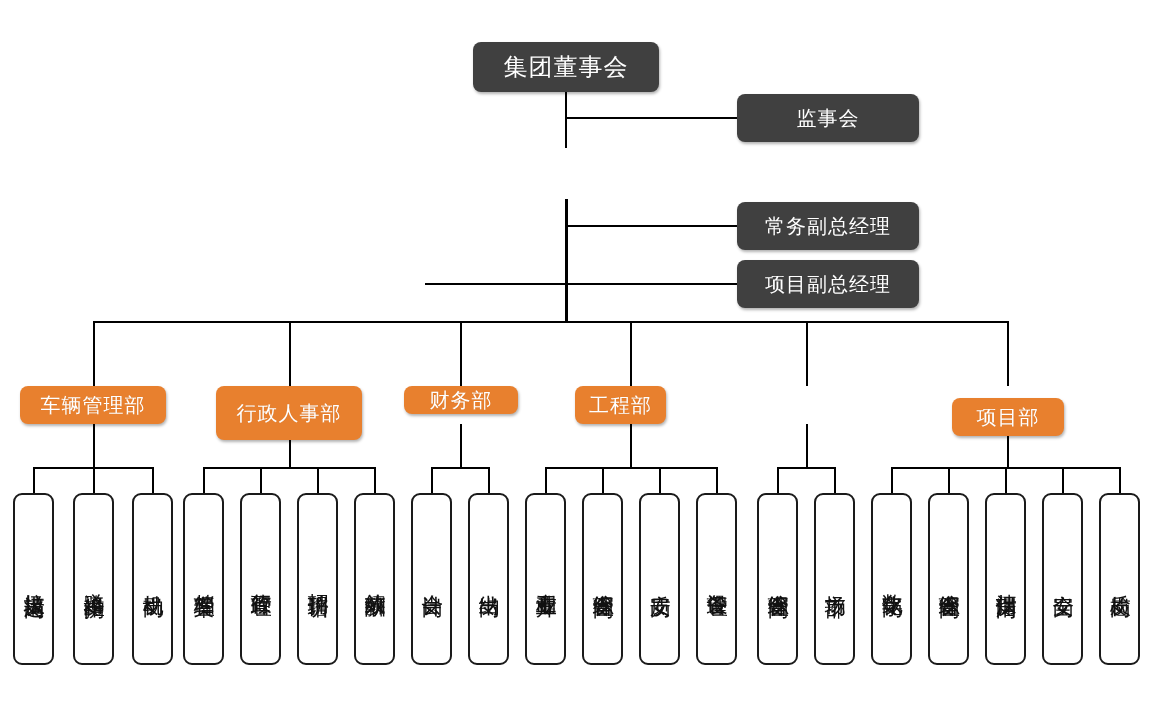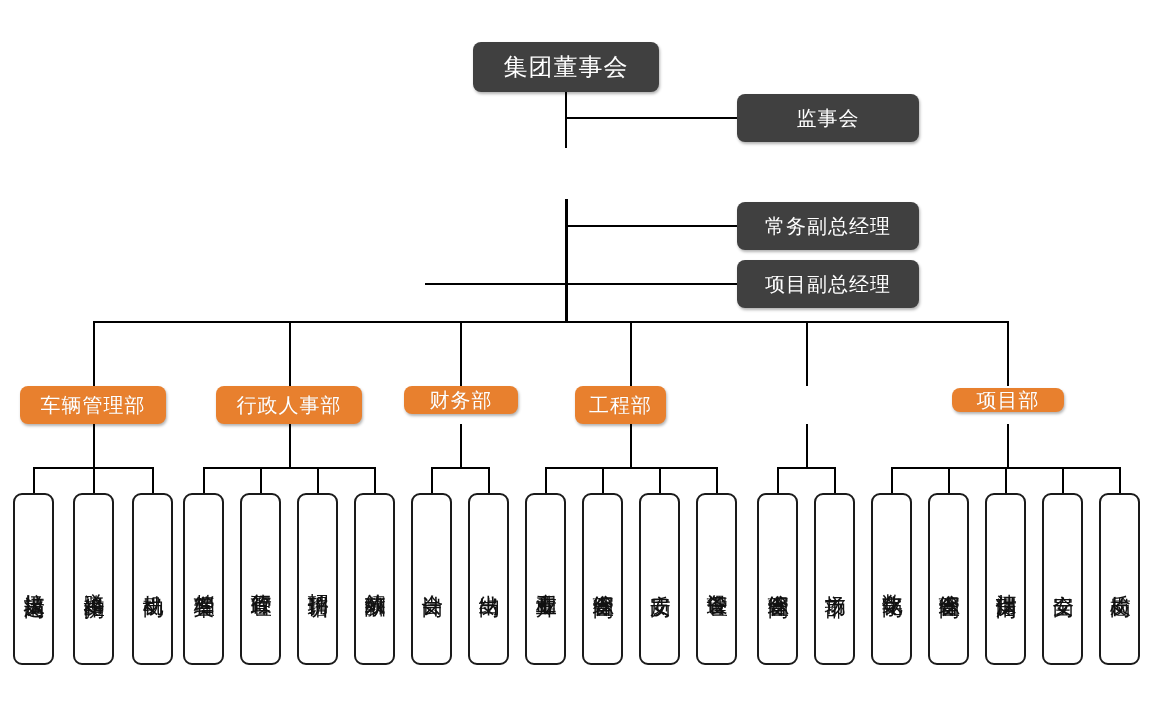--- a/index.html
+++ b/index.html
@@ -145,34 +145,34 @@
 
 
   <div class="node blue" style="left:737px;top:260px;width:182px;height:48px;font-size:20px;">
     <span class="lbl">项目副总经理</span>
   </div>
 
   <div class="node orange" style="left:20px;top:386px;width:146px;height:38px;font-size:20px;">
     <span class="lbl">车辆管理部</span>
   </div>
 
-  <div class="node orange" style="left:216px;top:386px;width:146px;height:38px;font-size:20px;align-items:center;">
+  <div class="node orange" style="left:216px;top:386px;width:146px;height:54px;font-size:20px;align-items:center;">
     <span class="lbl">行政人事部</span>
   </div>
 
   <div class="node orange" style="left:404px;top:386px;width:114px;height:28px;font-size:20px;">
     <span class="lbl">财务部</span>
   </div>
 
   <div class="node orange" style="left:575px;top:386px;width:91px;height:38px;font-size:20px;">
     <span class="lbl">工程部</span>
   </div>
 
 
-  <div class="node orange" style="left:952px;top:388px;width:112px;height:24px;font-size:20px;text-align:center;">
+  <div class="node orange" style="left:952px;top:398px;width:112px;height:38px;font-size:20px;text-align:center;">
     <span class="lbl">项目部</span>
   </div>
 
   <div class="leaf" style="left:13px;top:493px;width:41px;height:172px;">
     <span class="lbl">垃圾清运岗</span>
   </div>
   <div class="leaf" style="left:73px;top:493px;width:41px;height:172px;">
     <span class="lbl">道路维护岗</span>
   </div>
   <div class="leaf" style="left:132px;top:493px;width:41px;height:172px;">

